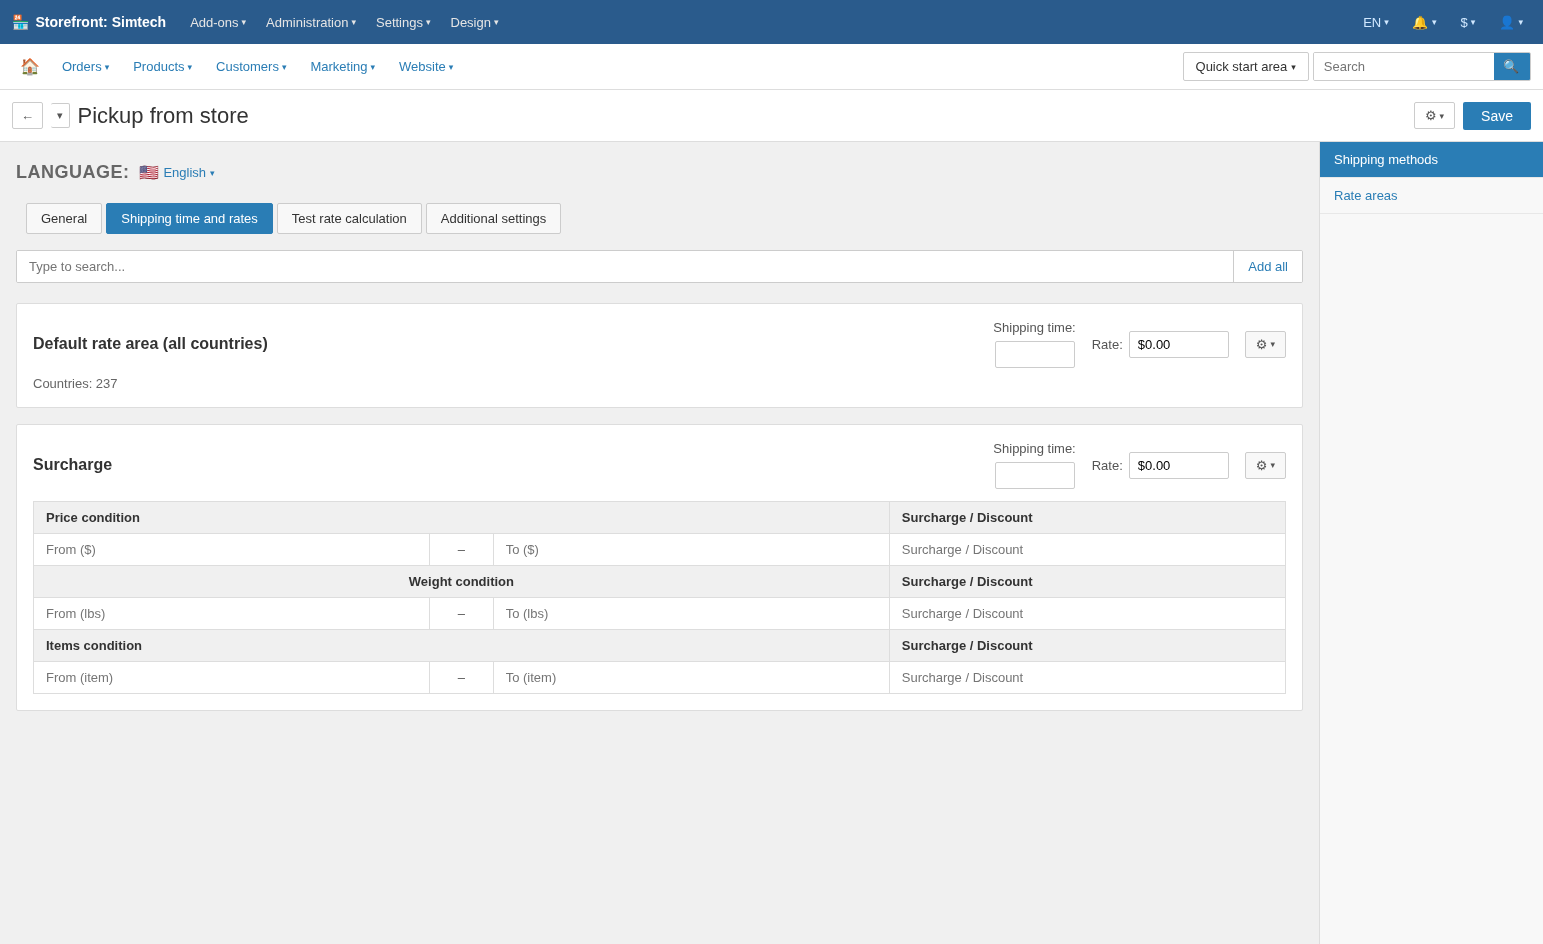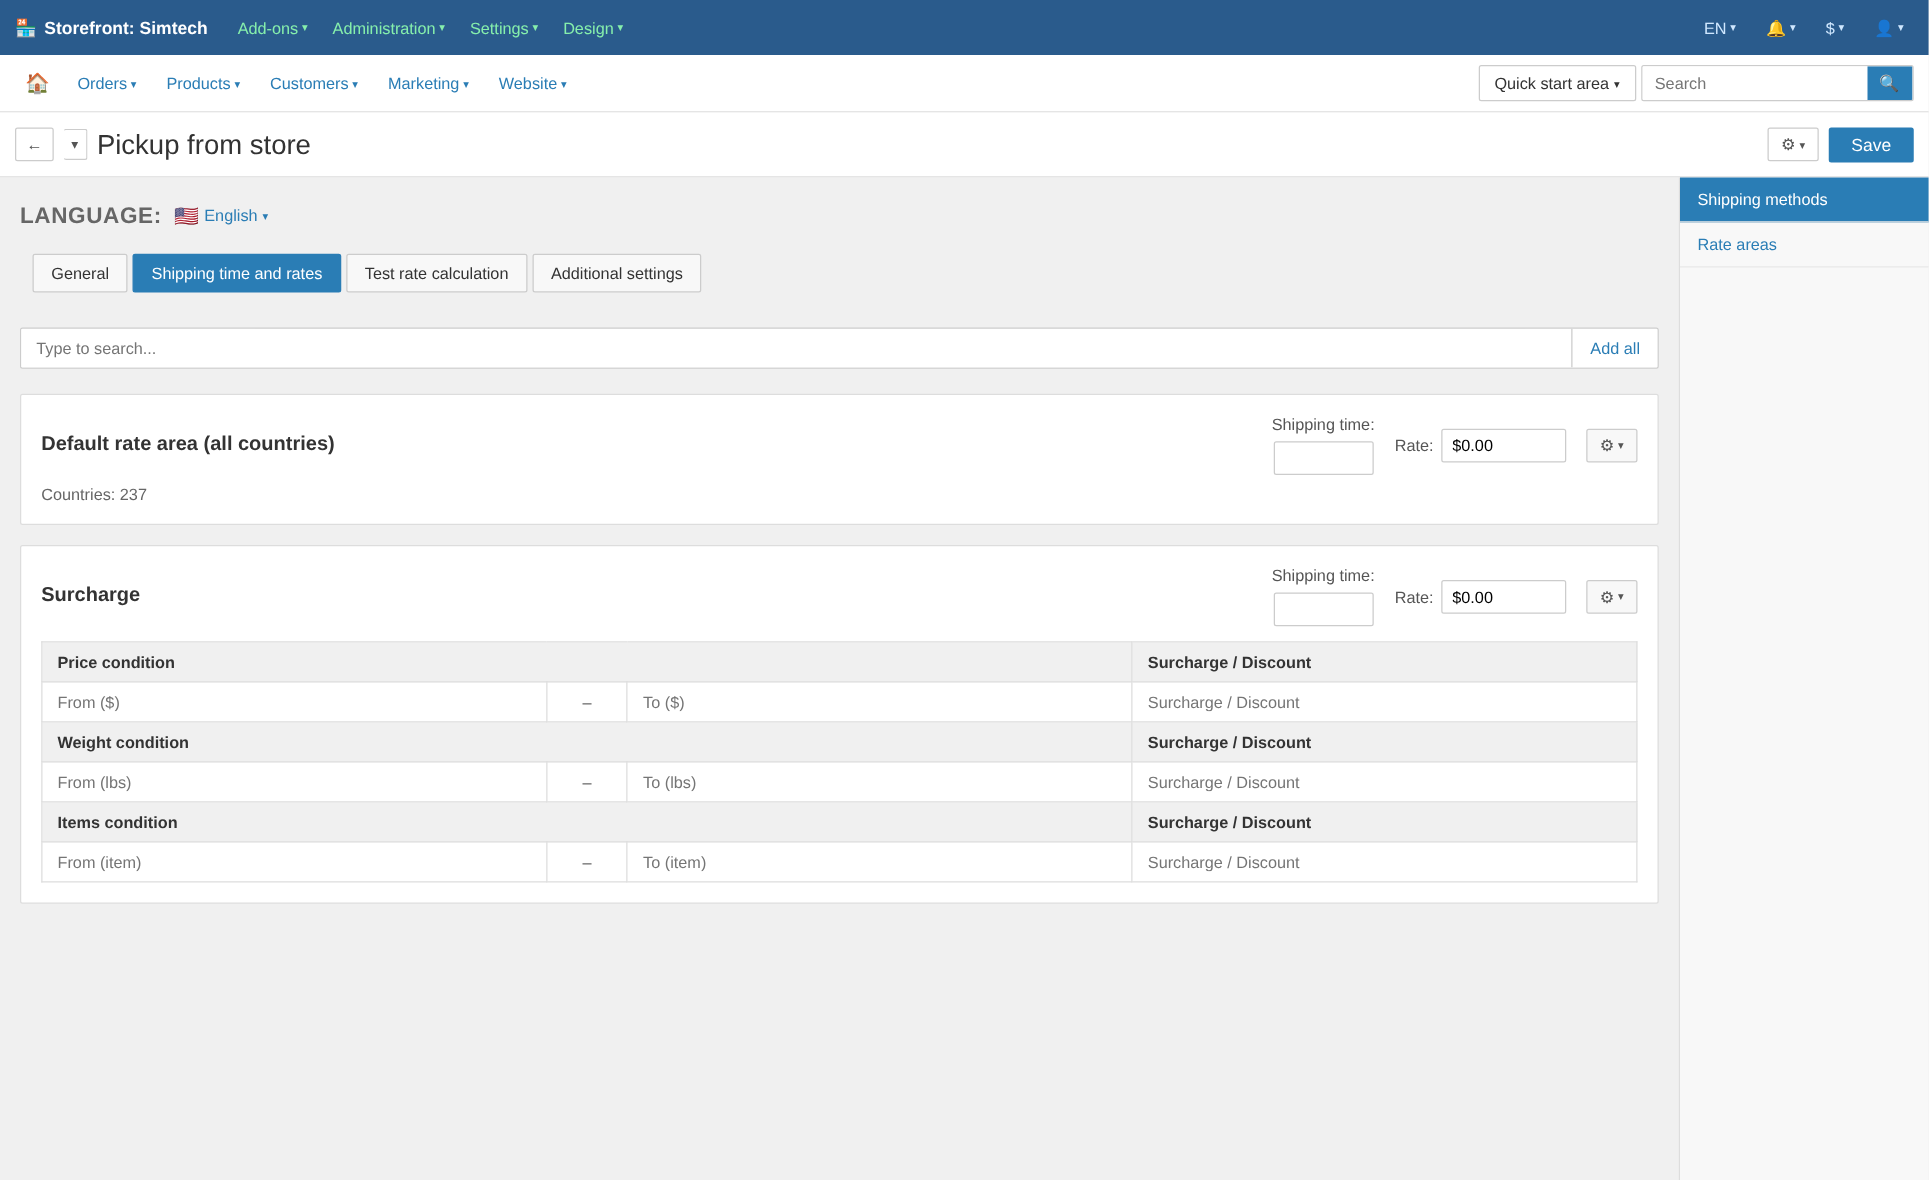--- a/index.html
+++ b/index.html
@@ -17,21 +17,21 @@
     }
     .top-bar-brand {
       display: flex; align-items: center; gap: 6px;
       font-size: 14px; font-weight: bold; color: #fff;
       white-space: nowrap;
     }
     .top-bar-nav {
       display: flex; align-items: center; gap: 4px; flex: 1;
     }
     .top-bar-nav-item {
-      color: #86efac; font-size: 13px; padding: 4px 8px; cursor: pointer;
+      color: #e5e5e5; font-size: 13px; padding: 4px 8px; cursor: pointer;
       display: flex; align-items: center; gap: 3px;
     }
     .top-bar-right {
       display: flex; align-items: center; gap: 8px;
     }
     .top-bar-right-item {
       color: #d0e8ff; font-size: 13px; padding: 4px 8px; cursor: pointer;
       display: flex; align-items: center; gap: 3px;
     }
     .chevron-down { font-size: 9px; }
@@ -130,21 +130,21 @@
     .language-label {
       color: #666; font-size: 18px; font-weight: bold; letter-spacing: 0.5px;
     }
     .language-select {
       display: flex; align-items: center; gap: 4px; color: #2a7db5; cursor: pointer; font-size: 13px;
     }
     .flag-icon { font-size: 16px; }
 
     
     .tabs {
-      display: flex; gap: 4px; margin-bottom: 28px; padding-left: 10px;
+      display: flex; gap: 4px; margin-bottom: 16px; padding-left: 10px;
     }
     .tab {
       padding: 7px 14px; border: 1px solid #ccc; background: #f8f8f8;
       cursor: pointer; font-size: 13px; color: #333; border-radius: 2px;
     }
     .tab.active {
       background: #2a7db5; color: #fff; border-color: #2a7db5;
     }
 
     
@@ -205,21 +205,21 @@
       font-size: 13px; font-weight: bold; color: #333; text-align: left;
     }
     .conditions-table td {
       border: 1px solid #ddd; padding: 8px 12px; font-size: 13px; color: #999;
       background: #fff;
     }
     .conditions-table .dash { color: #555; text-align: center; }
 
     
     .sidebar {
-      width: 200px;
+      width: 224px;
       background: #f8f8f8;
       border-left: 1px solid #ddd;
       padding-top: 0;
     }
     .sidebar-item {
       padding: 10px 14px;
       cursor: pointer;
       font-size: 13px;
       color: #2a7db5;
       border-bottom: 1px solid #e8e8e8;
@@ -381,21 +381,21 @@
             <td class="dash">–</td>
             <td>
               <input type="text" style="border: none; outline: none; width: 100%; color: rgb(153, 153, 153); font-size: 13px;" placeholder="To ($)">
             </td>
             <td>
               <input type="text" style="border: none; outline: none; width: 100%; color: rgb(153, 153, 153); font-size: 13px;" placeholder="Surcharge / Discount">
             </td>
           </tr>
 
           <tr>
-            <th colspan="3" style="background:#f0f0f0;border:1px solid #ddd;padding:8px 12px;font-size:13px;font-weight:bold;color:#333;text-align:left;">Weight condition</th>
+            <th colspan="3" style="background:#f0f0f0;border:1px solid #ddd;padding:8px 12px;font-size:13px;font-weight:bold;color:#333;text-align:center;">Weight condition</th>
             <th style="background:#f0f0f0;border:1px solid #ddd;padding:8px 12px;font-size:13px;font-weight:bold;color:#333;text-align:left;">Surcharge / Discount</th>
           </tr>
           <tr>
             <td>
               <input type="text" style="border: none; outline: none; width: 100%; color: rgb(153, 153, 153); font-size: 13px;" placeholder="From (lbs)">
             </td>
             <td class="dash">–</td>
             <td>
               <input type="text" style="border: none; outline: none; width: 100%; color: rgb(153, 153, 153); font-size: 13px;" placeholder="To (lbs)">
             </td>

